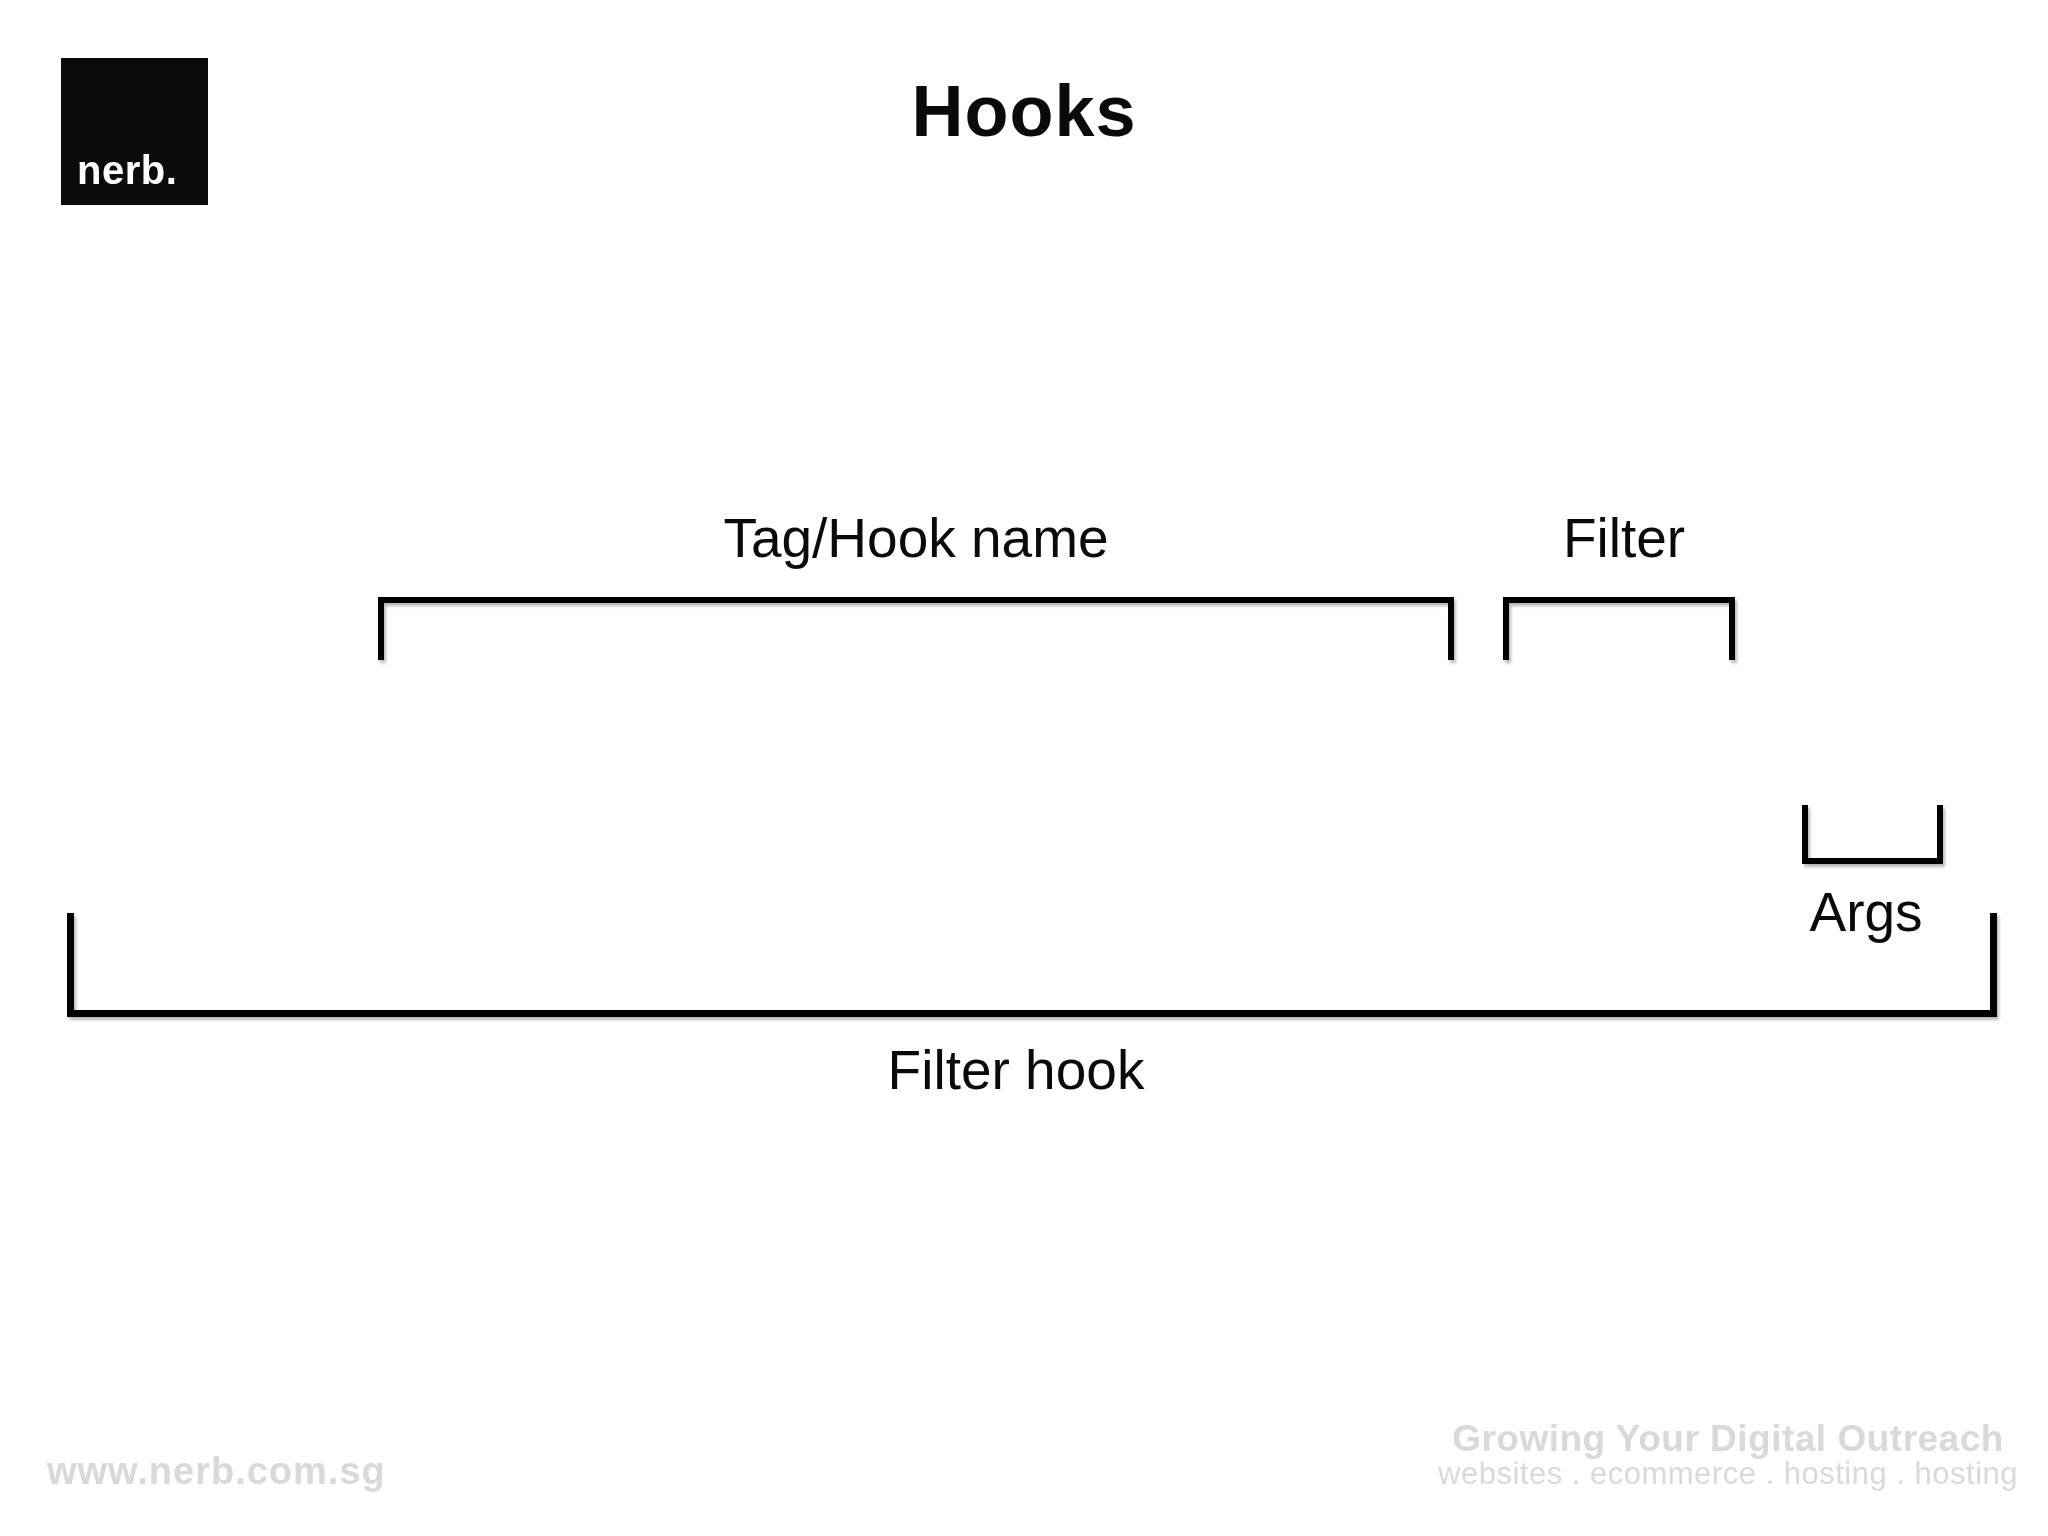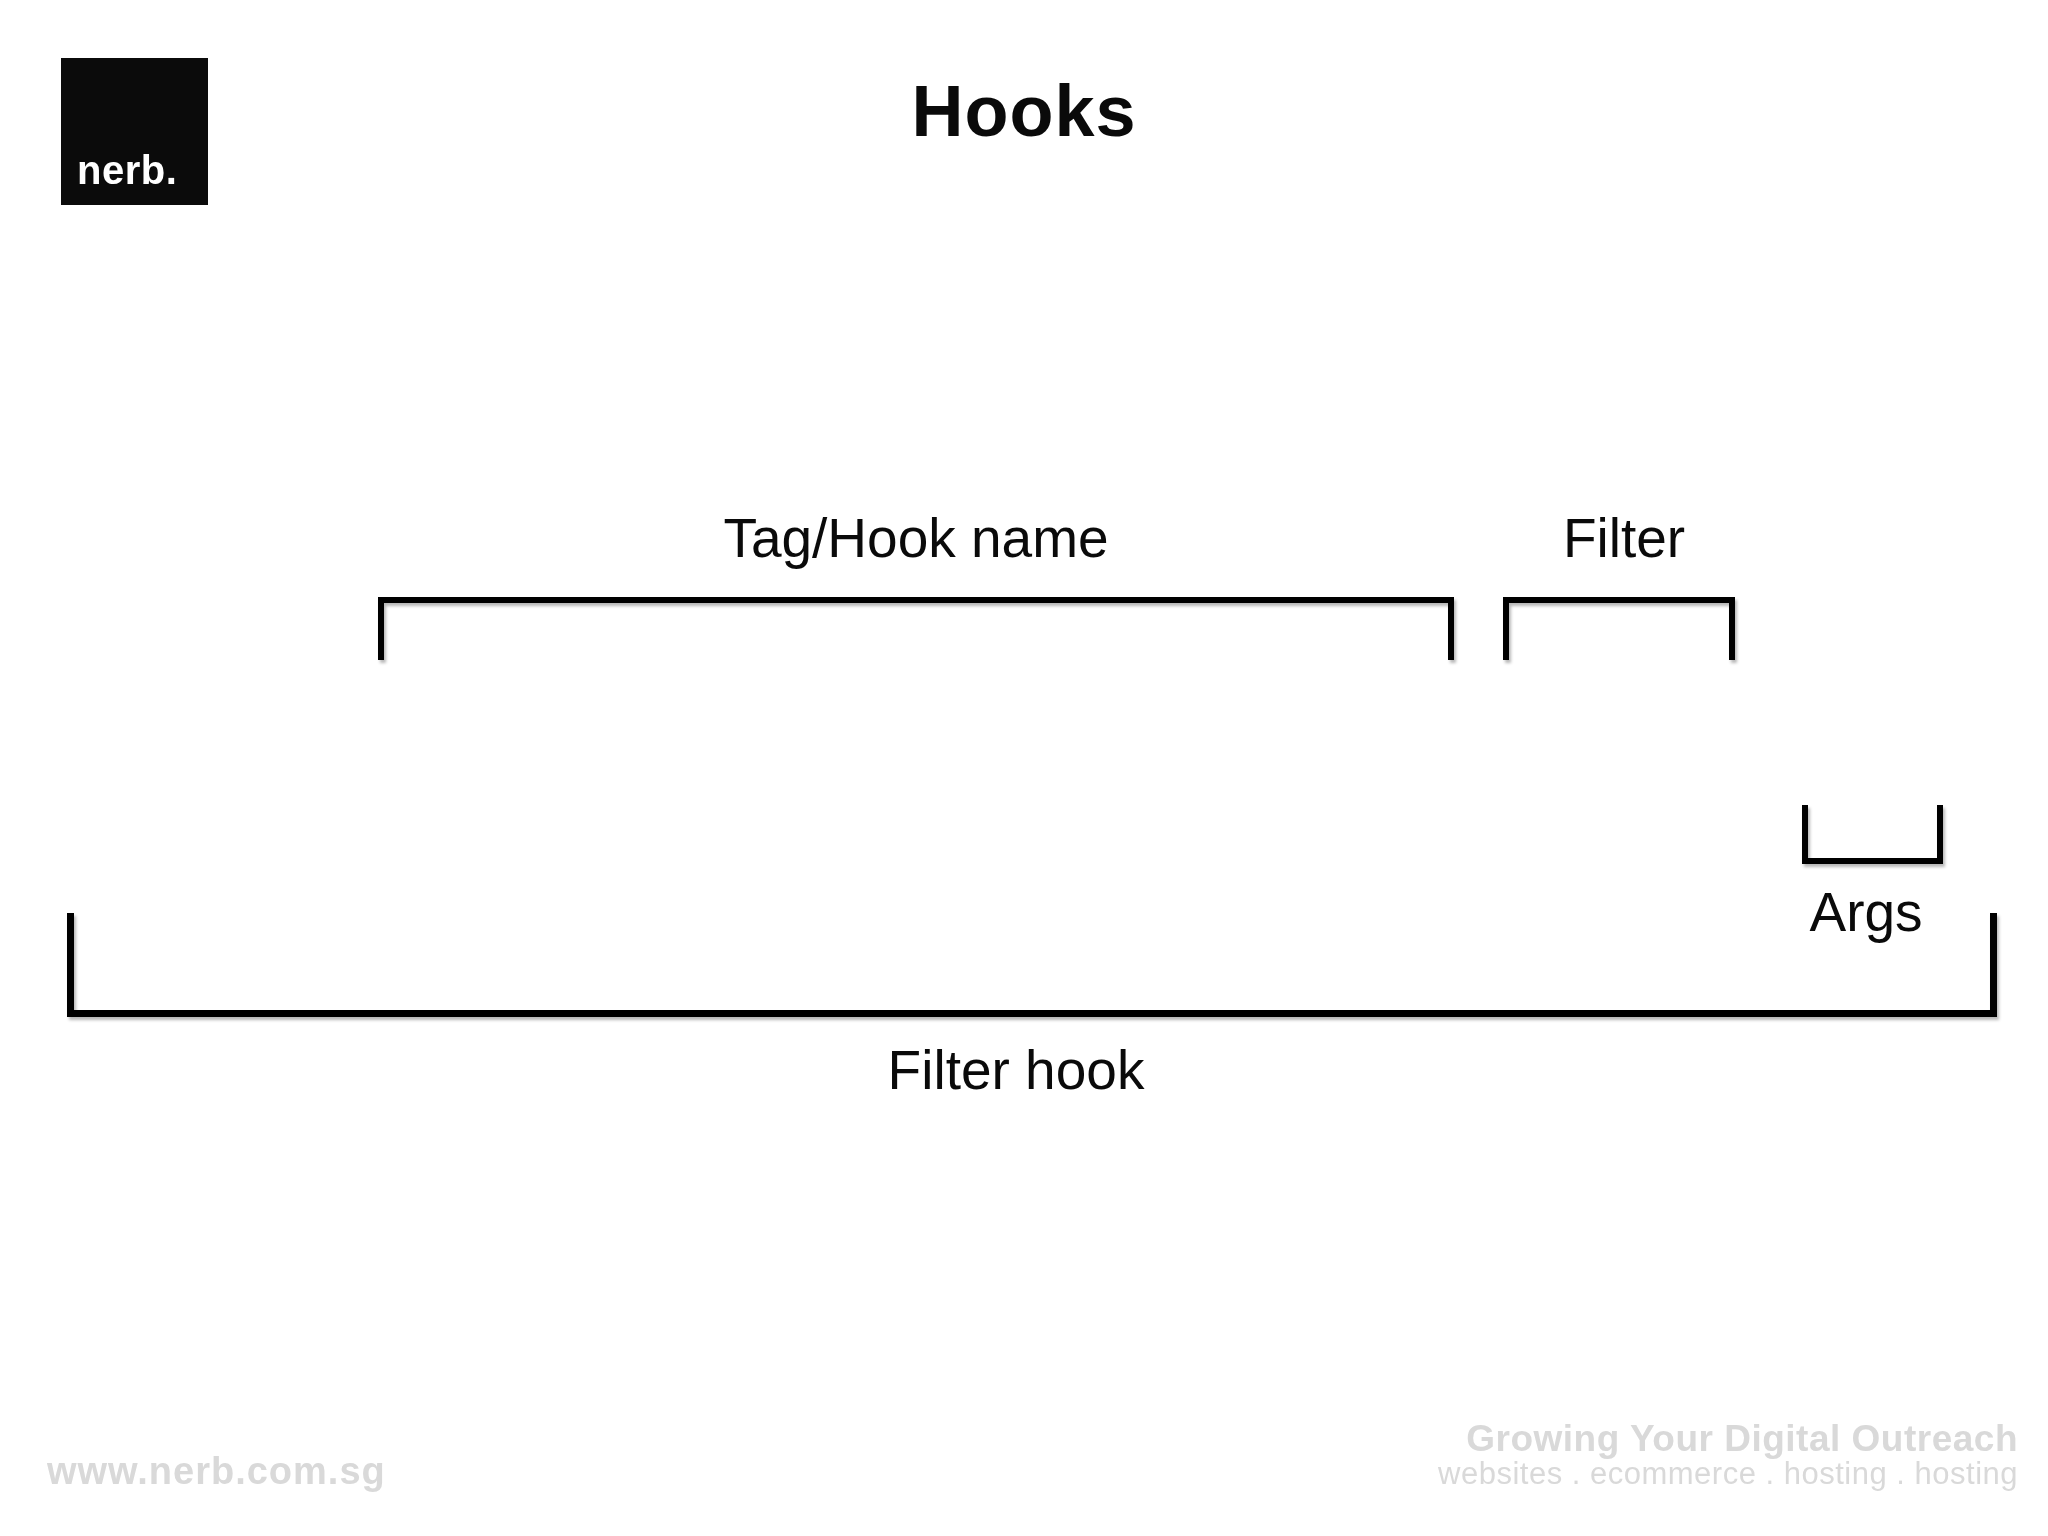--- a/index.html
+++ b/index.html
@@ -111,20 +111,21 @@
     position: absolute;
     right: 30px; top: 1420px;
     text-align: right;
     color: #d9d9d9;
   }
   .footer-tagline {
     font-size: 37px;
     font-weight: 700;
     line-height: 38px;
     letter-spacing: 0.5px;
+    text-align: center;
   }
   .footer-services {
     font-size: 31px;
     font-weight: 400;
     line-height: 32px;
     letter-spacing: 0.5px;
   }
 </style>
 </head>
 <body>

